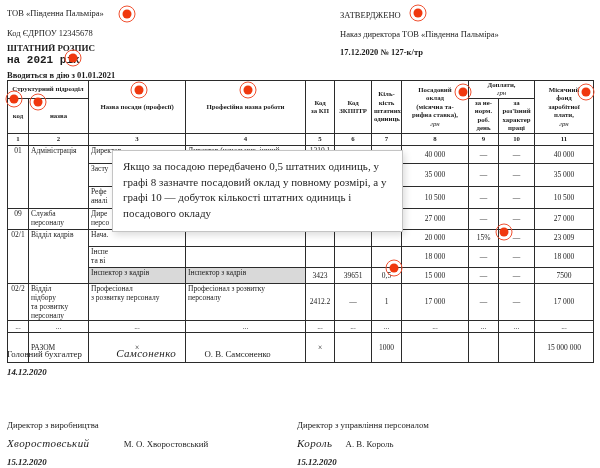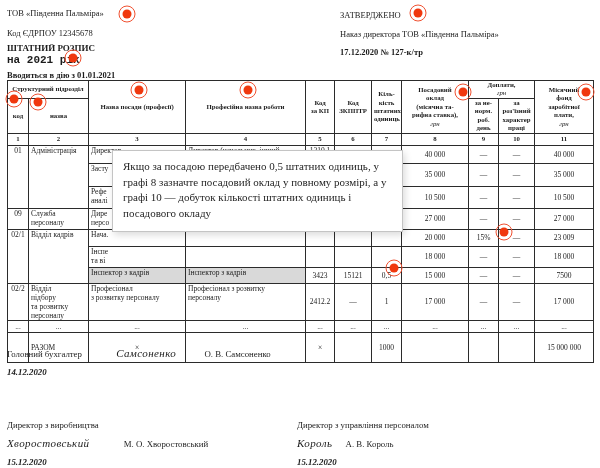--- a/index.html
+++ b/index.html
@@ -186,21 +186,21 @@
       <td class="c"></td>
       <td class="c">18 000</td>
       <td class="c">—</td>
       <td class="c">—</td>
       <td class="c">18 000</td>
     </tr>
     <tr style="height:16px">
       <td class="l hl">Інспектор з кадрів</td>
       <td class="l hl">Інспектор з кадрів</td>
       <td class="c">3423</td>
-      <td class="c">15121</td>
+      <td class="c">39651</td>
       <td class="c">0,5</td>
       <td class="c">15 000</td>
       <td class="c">—</td>
       <td class="c">—</td>
       <td class="c">7500</td>
     </tr>
     <tr style="height:32px">
       <td class="c tp">02/2</td>
       <td class="l">Відділ
 підбору

